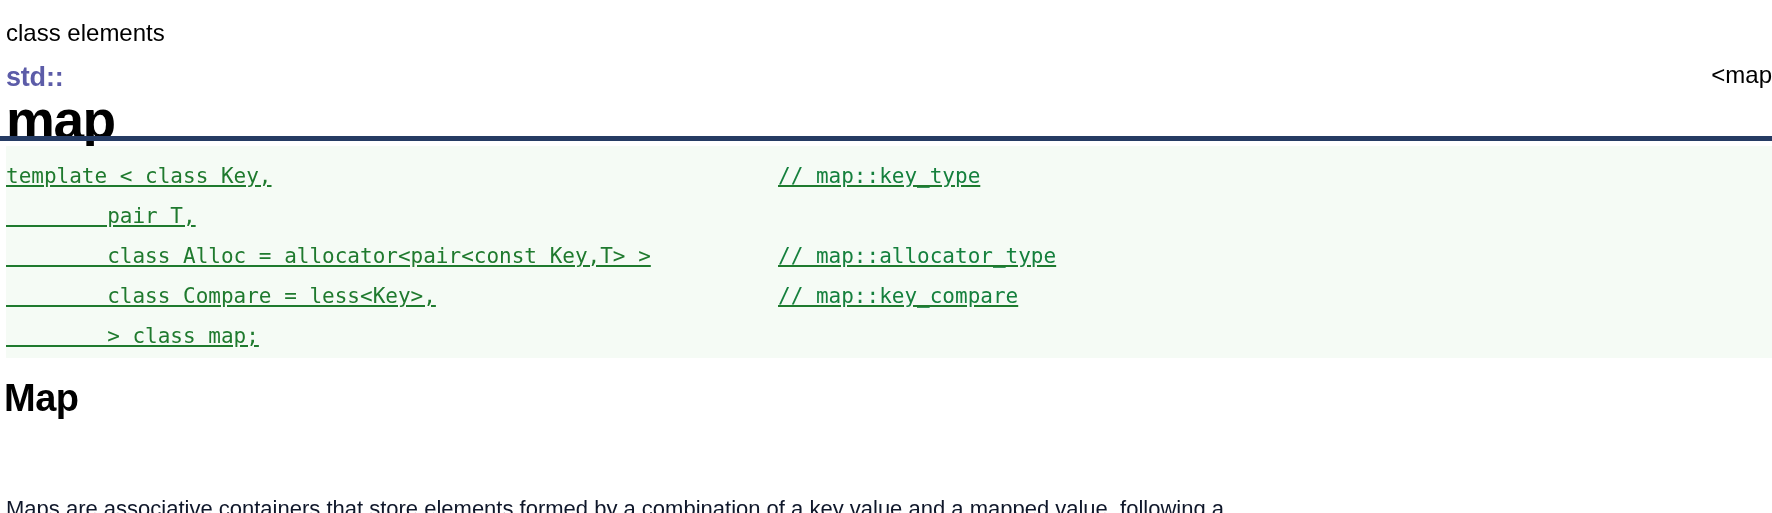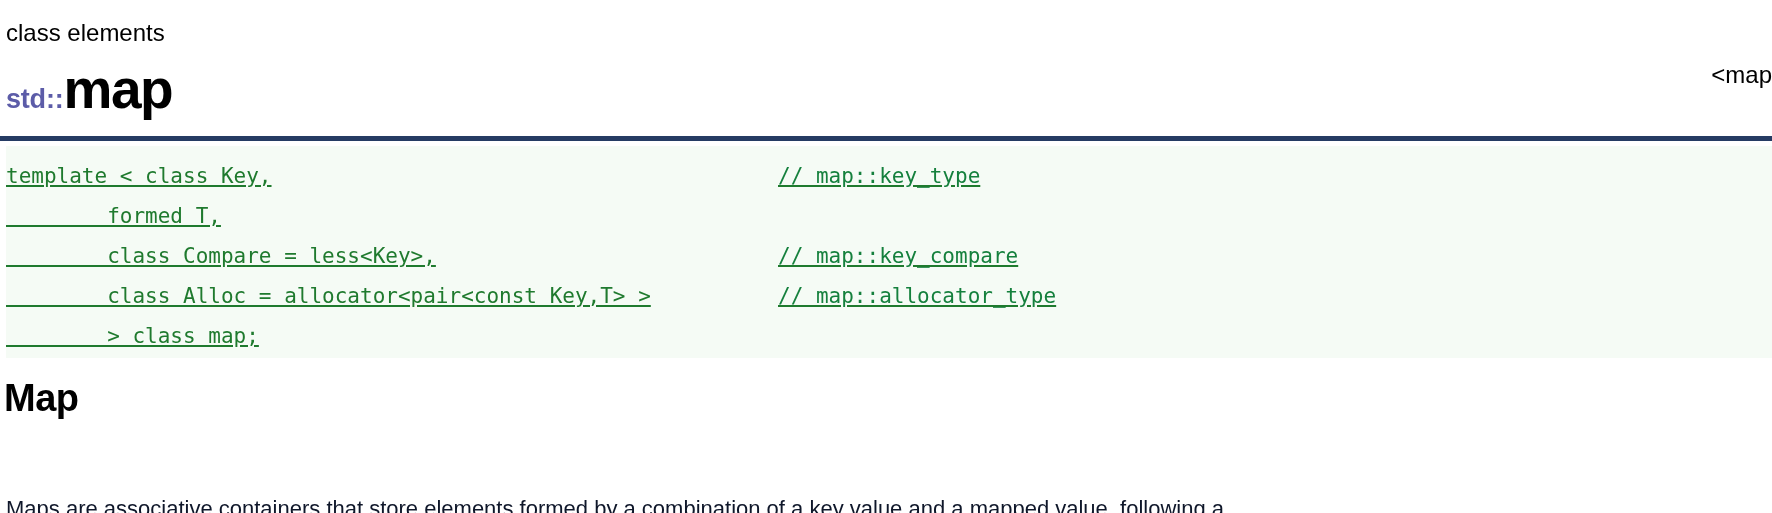--- a/index.html
+++ b/index.html
@@ -37,20 +37,21 @@
   }
 
   .title-row {
     position: absolute;
     left: 6px;
     top: 62px;
     height: 70px;
     display: flex;
     align-items: baseline;
     white-space: nowrap;
+    flex-direction: column;
   }
   .title-ns {
     font-size: 27px;
     font-weight: 700;
     color: #5c5ca8;
     letter-spacing: -0.2px;
   }
   .title-name {
     font-size: 55px;
     font-weight: 700;
@@ -151,27 +152,27 @@
 
   <div class="header-include">&lt;map&gt;</div>
 
   <div class="rule"></div>
 
   <div class="code-block">
     <div class="code-line">
       <span class="code-decl">template &lt; class Key,</span><span class="code-comment">// map::key_type</span>
     </div>
     <div class="code-line">
-      <span class="code-decl">        formed T,</span>
+      <span class="code-decl">        pair T,</span>
+    </div>
+    <div class="code-line">
+      <span class="code-decl">        class Alloc = allocator&lt;pair&lt;const Key,T&gt; &gt;</span><span class="code-comment">// map::allocator_type</span>
     </div>
     <div class="code-line">
       <span class="code-decl">        class Compare = less&lt;Key&gt;,</span><span class="code-comment">// map::key_compare</span>
-    </div>
-    <div class="code-line">
-      <span class="code-decl">        class Alloc = allocator&lt;pair&lt;const Key,T&gt; &gt;</span><span class="code-comment">// map::allocator_type</span>
     </div>
     <div class="code-line">
       <span class="code-decl">        &gt; class map;</span><span class="code-comment"></span>
     </div>
   </div>
 
   <div class="section-heading">Map</div>
 
   <div class="body-paragraph">Maps are associative containers that store elements formed by a combination of a key value and a mapped value, following a</div>
 

